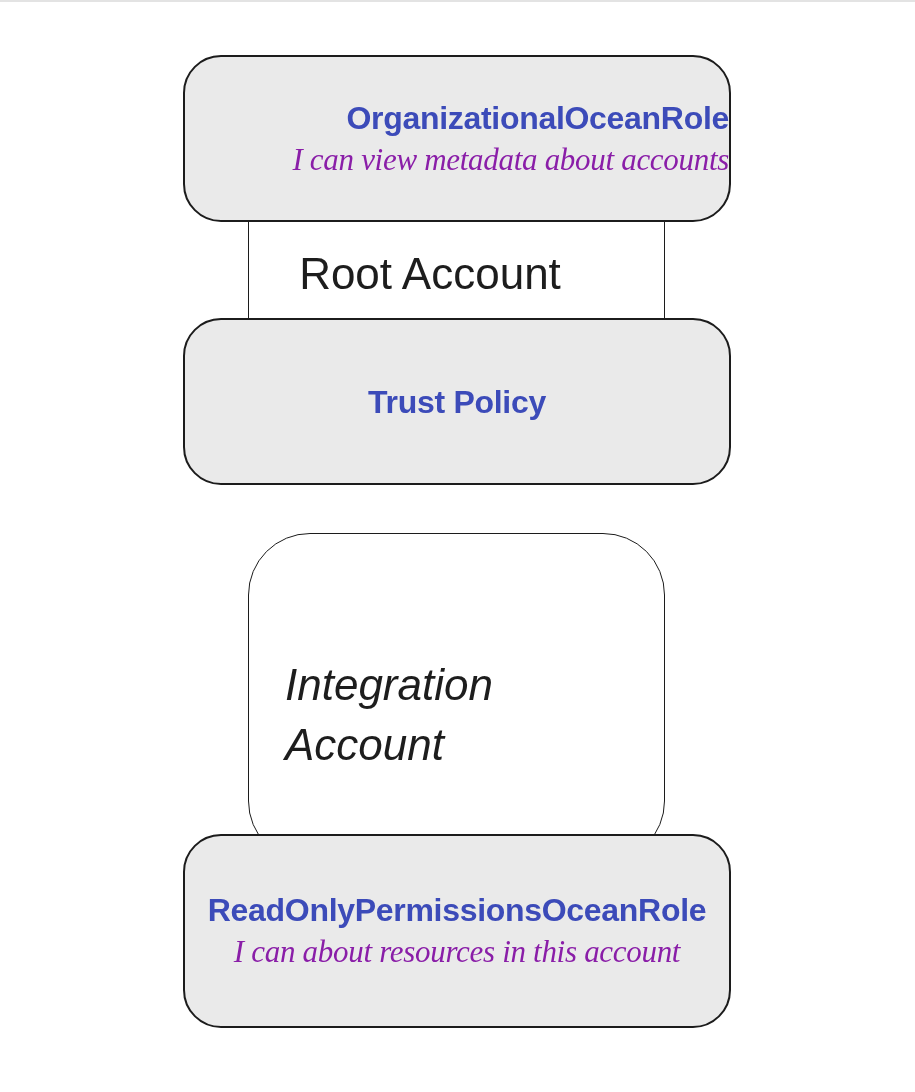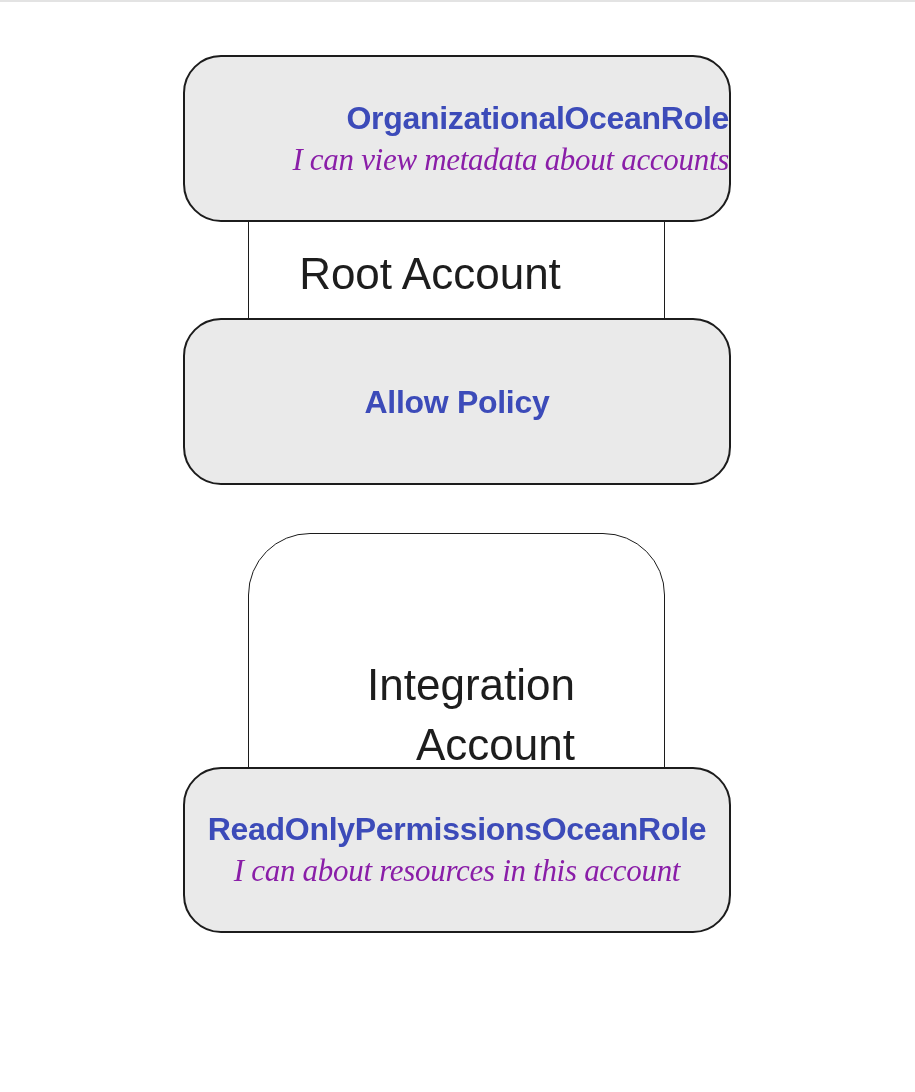--- a/index.html
+++ b/index.html
@@ -42,48 +42,48 @@
     height: 330px;
     border-radius: 62px;
   }
   .account-label {
     position: absolute;
     left: 248px;
     width: 364px;
     z-index: 1;
     display: flex;
     justify-content: center;
-    text-align: right;
+    text-align: left;
     color: var(--account-label, #1d1d1d);
     font-size: 44px;
     line-height: 56px;
   }
   .root-label { top: 246px; }
   .integration-label { top: 655px; line-height: 60px; }
-  .integration-label .label-text { max-width: 290px; }
+  .integration-label .label-text { max-width: 290px; font-style: italic; }
   
   .node {
     position: absolute;
     left: 183px;
     width: 548px;
     height: 167px;
     box-sizing: border-box;
     background: var(--node-fill, #eaeaea);
     border: 2px solid var(--node-border, #1c1c1c);
     border-radius: 38px;
     display: flex;
     flex-direction: column;
     justify-content: center;
     align-items: center;
     text-align: center;
     z-index: 2;
   }
   .node-org   { top: 55px; align-items: flex-end; }
   .node-trust { top: 318px; }
-  .node-readonly { top: 767px; height: 166px; }
+  .node-readonly { top: 834px; height: 194px; }
   .node-title {
     font-size: 32px;
     font-weight: 700;
     line-height: 42px;
     letter-spacing: -0.3px;
     color: var(--role-title, #3c4bb9);
     white-space: nowrap;
   }
   .node-desc {
     font-size: 31px;
@@ -111,21 +111,21 @@
   <div class="account-label integration-label">
     <span class="label-text">Integration Account</span>
   </div>
 
   <div class="node node-org">
     <div class="node-title">OrganizationalOceanRole</div>
     <div class="node-desc">I can view metadata about accounts</div>
   </div>
 
   <div class="node node-trust">
-    <div class="node-title">Allow Policy</div>
+    <div class="node-title">Trust Policy</div>
   </div>
 
   <div class="node node-readonly">
     <div class="node-title">ReadOnlyPermissionsOceanRole</div>
     <div class="node-desc">I can about resources in this account</div>
   </div>
 
 </div>
 
 </body></html>

